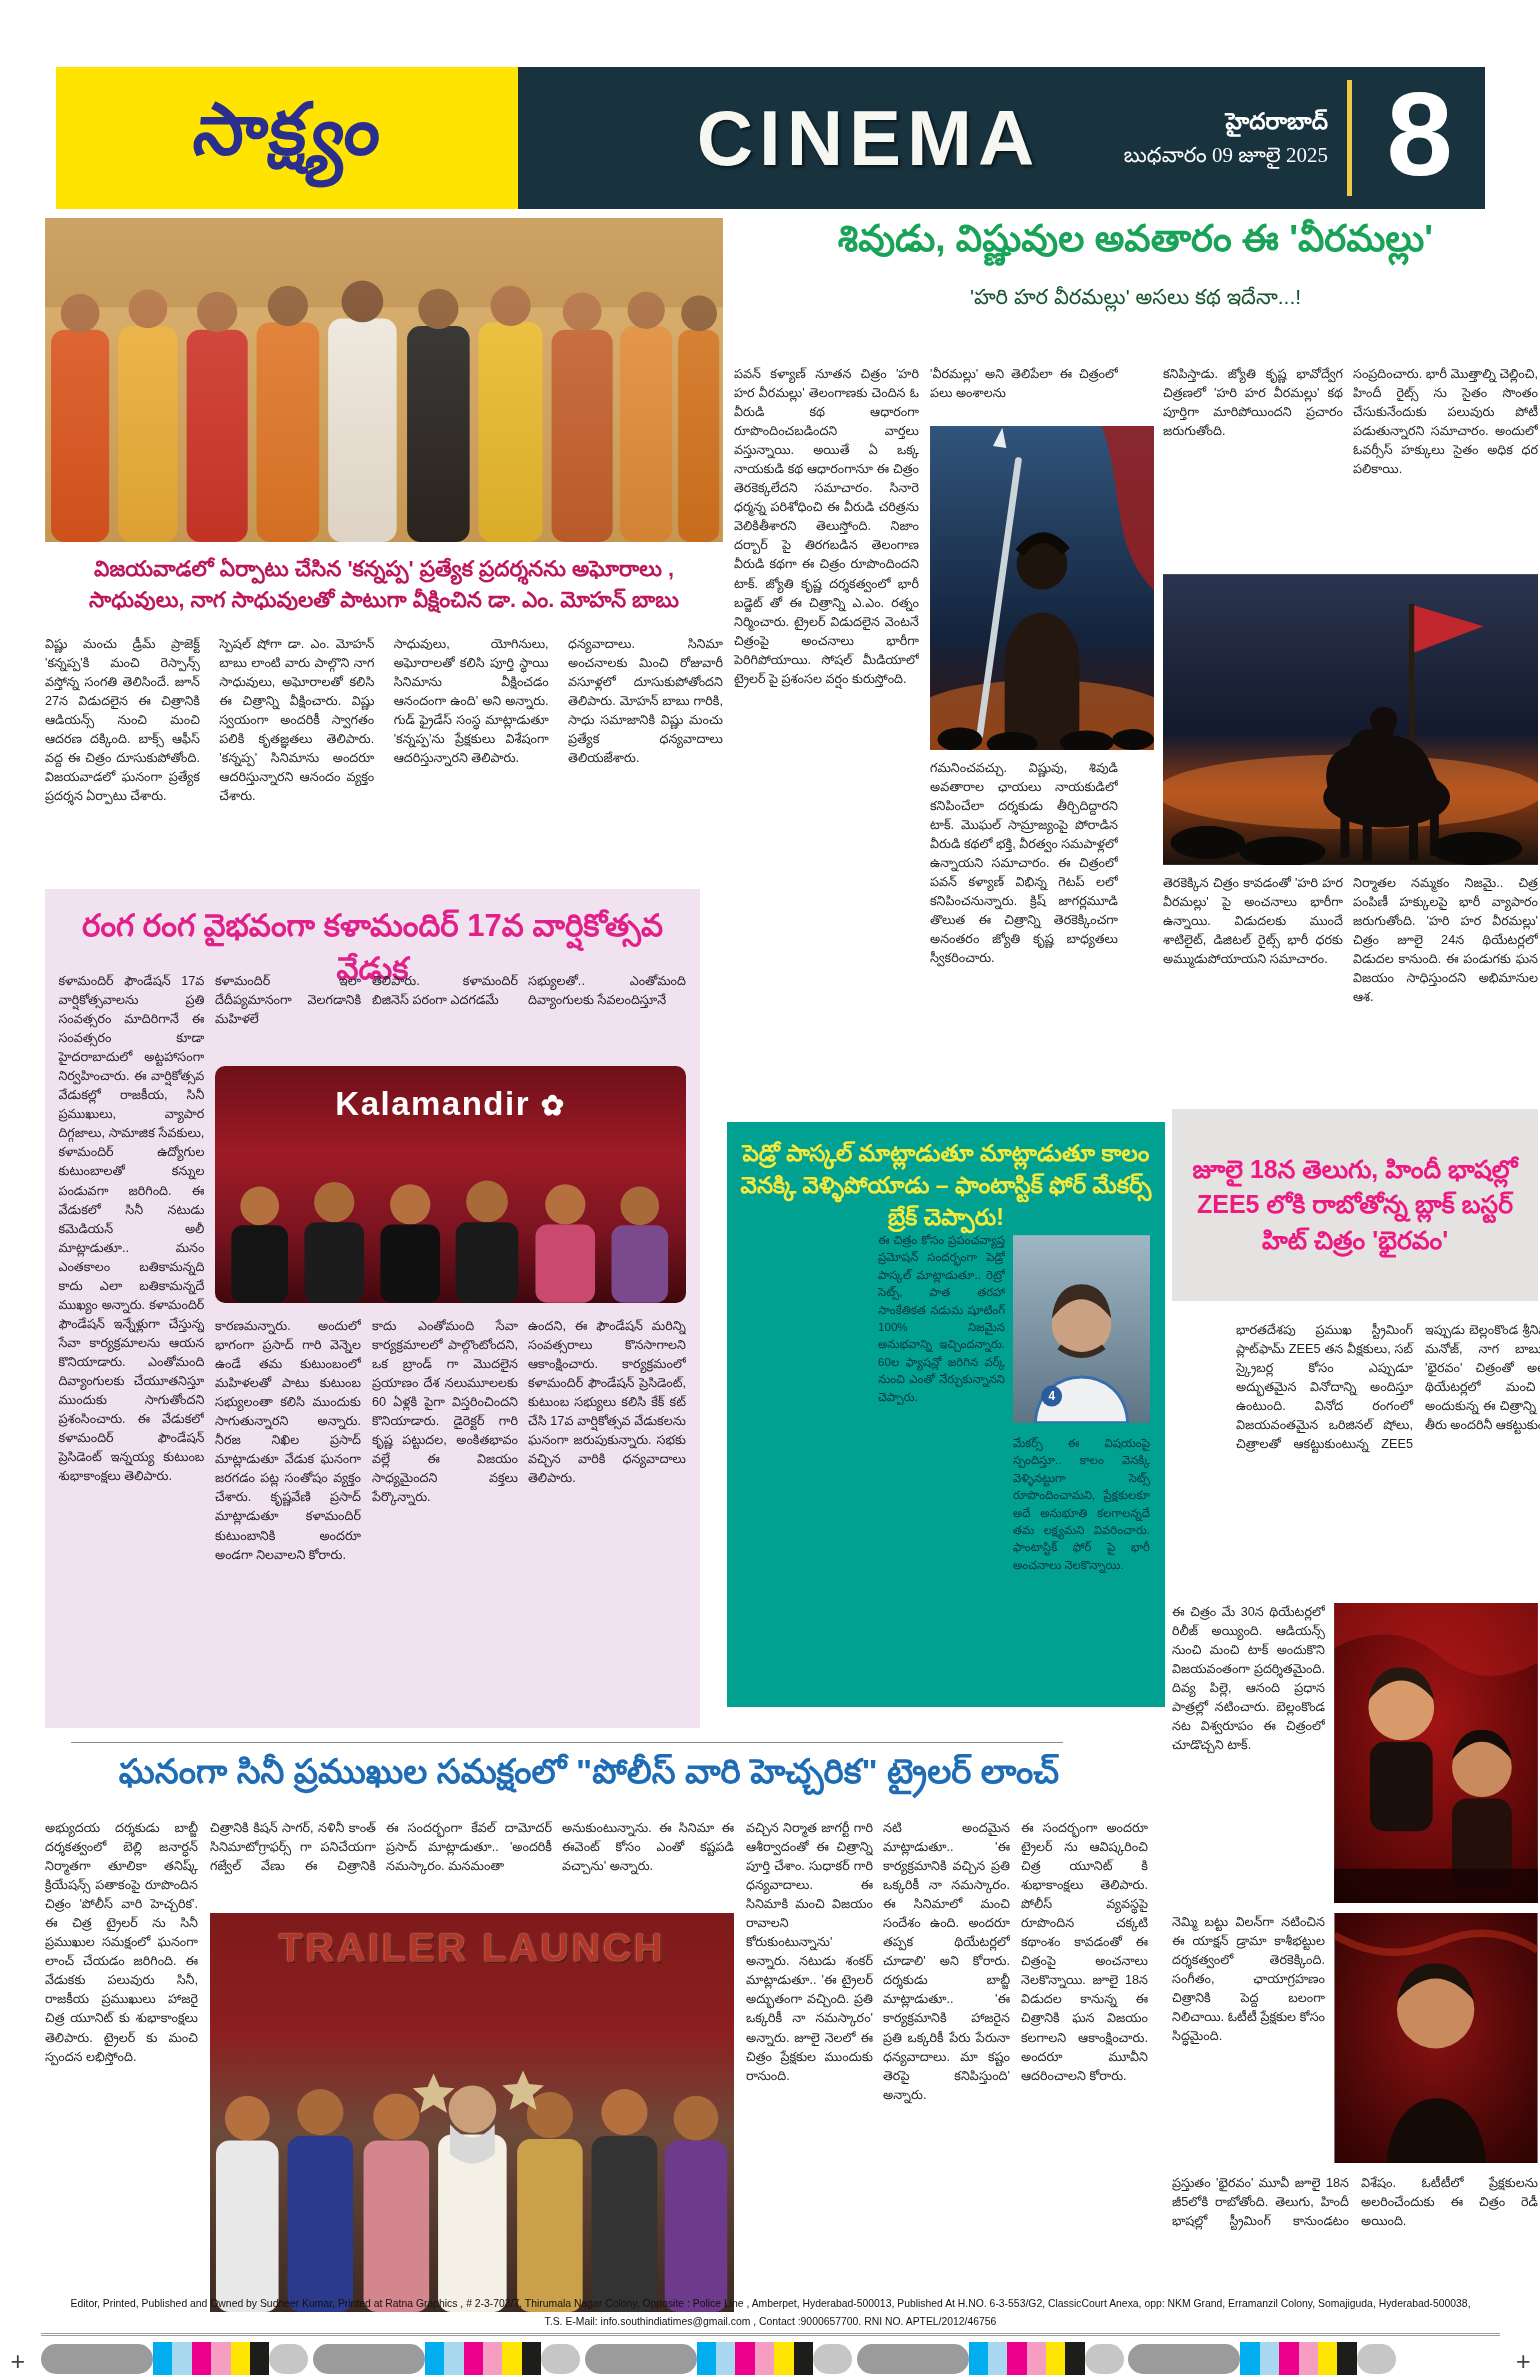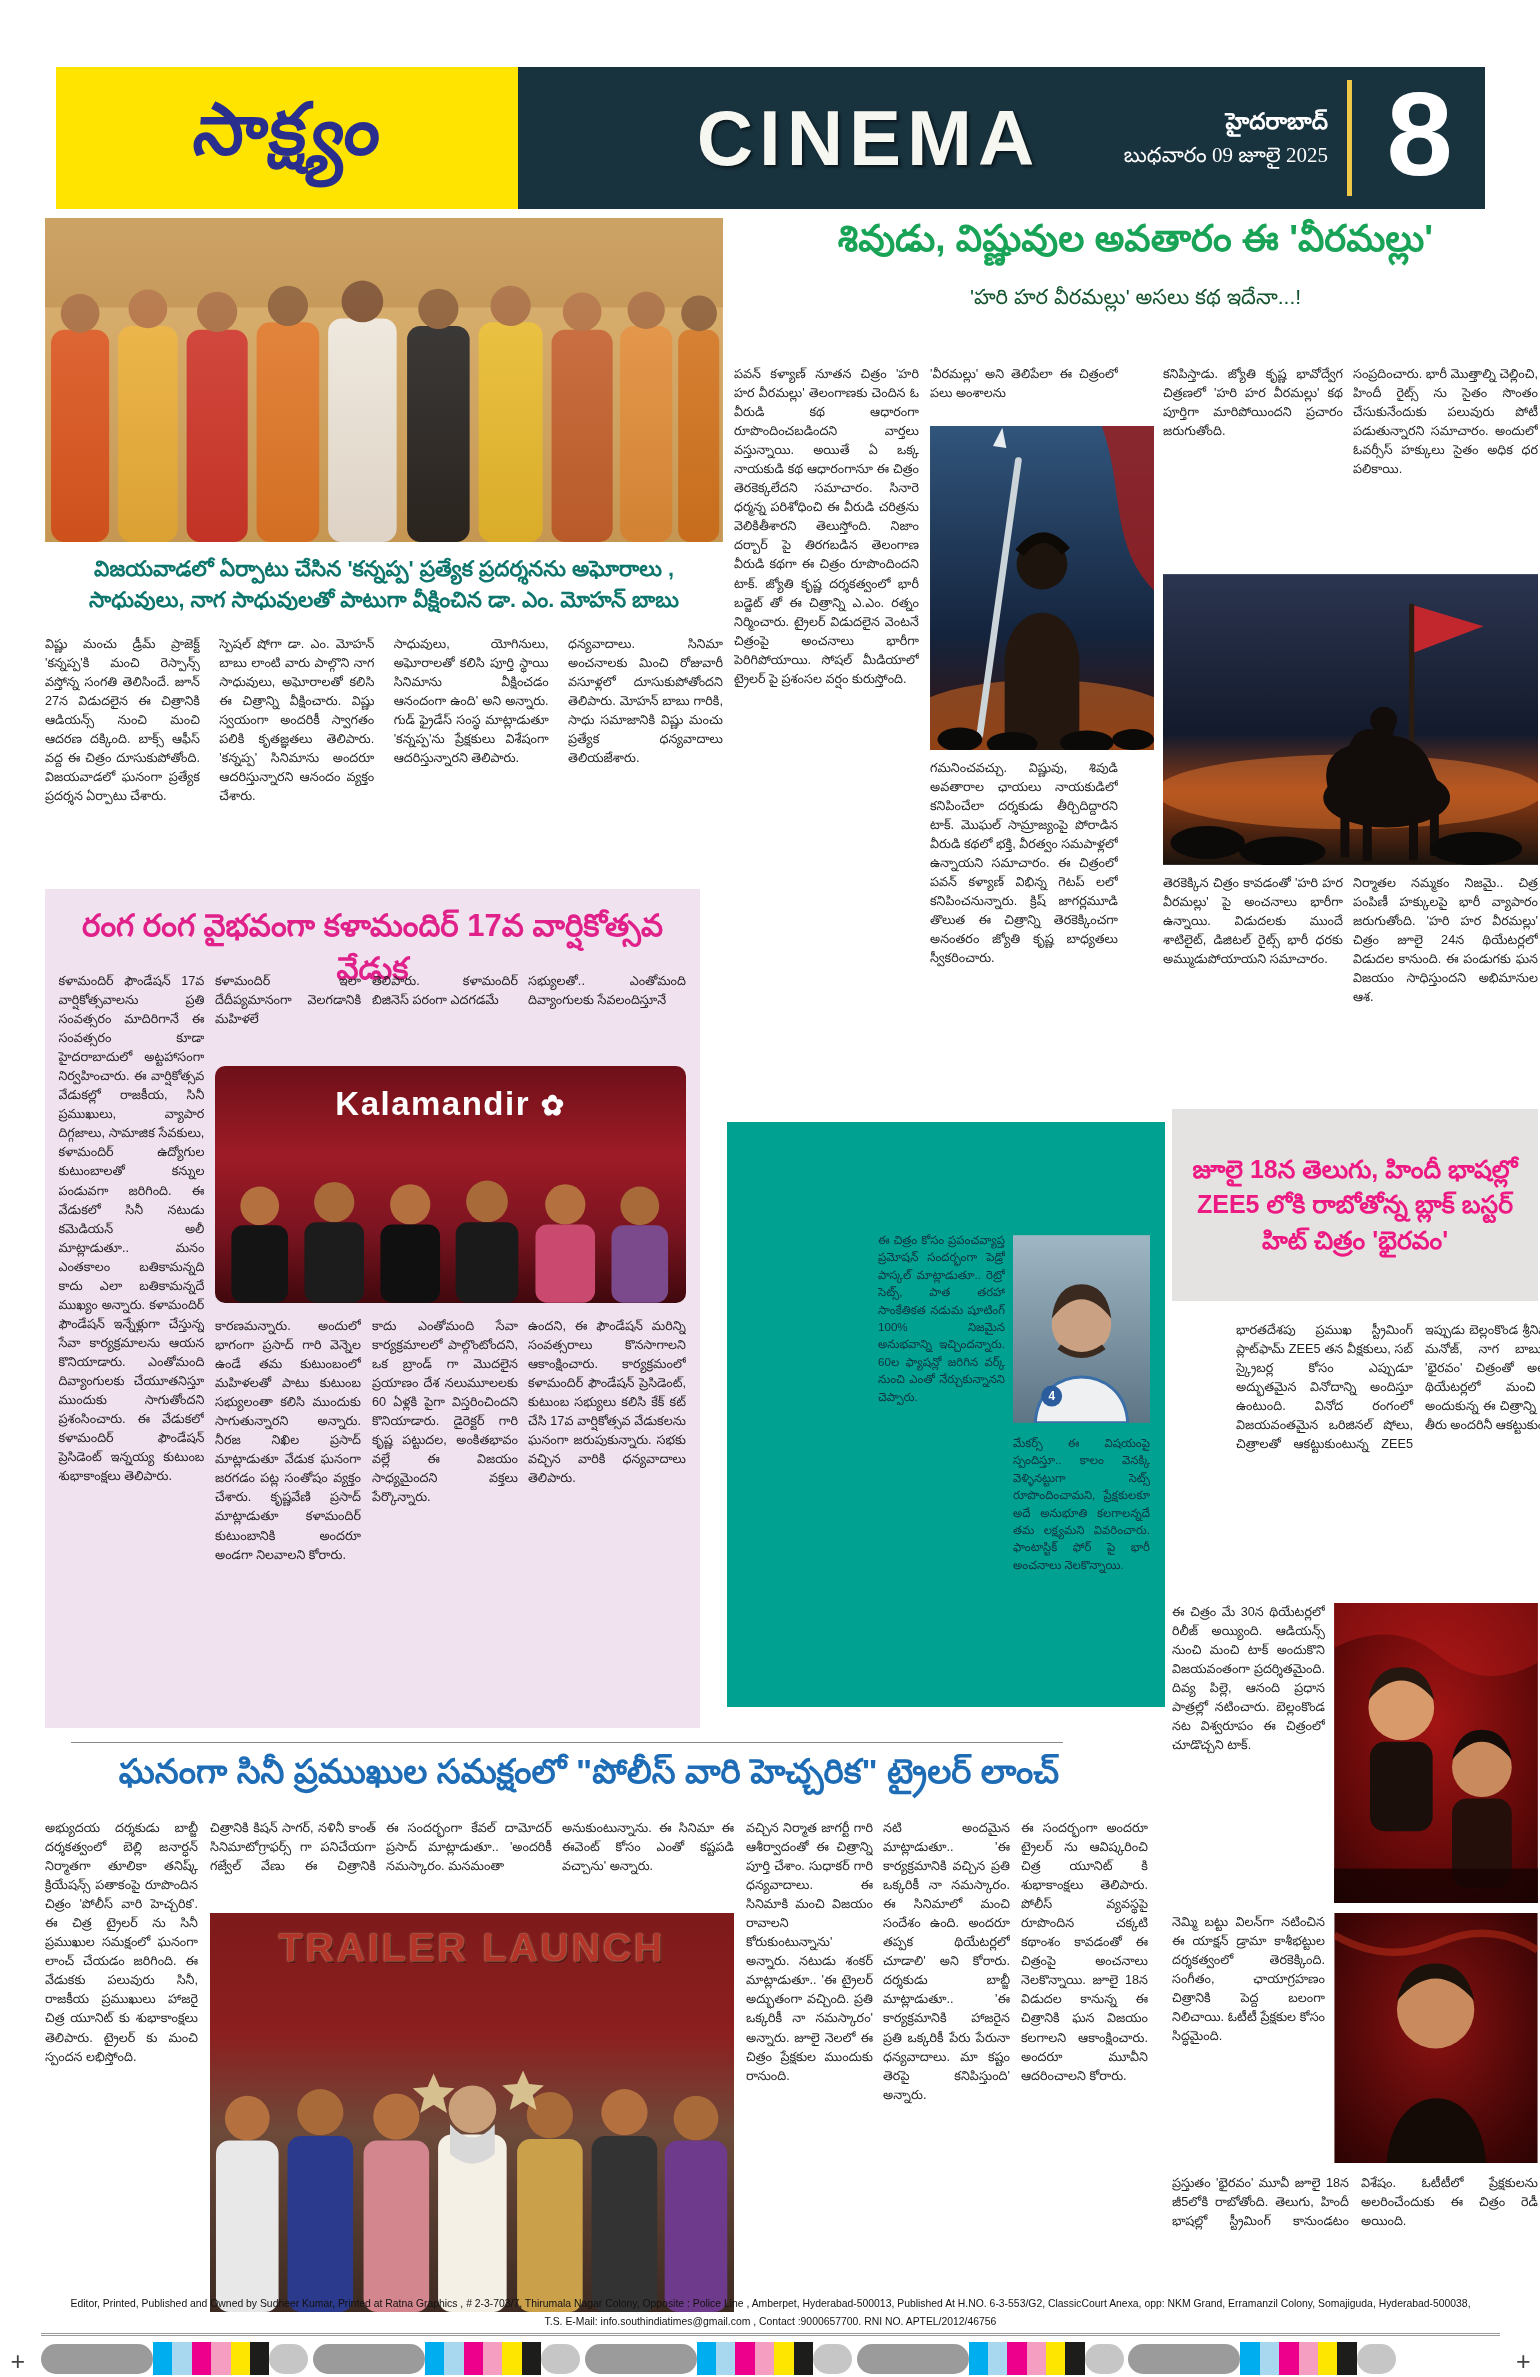--- a/index.html
+++ b/index.html
@@ -18,21 +18,21 @@
   .hd-date{position:absolute;right:157px;top:50%;transform:translateY(-50%);text-align:right;color:#ffffff;
            font-family:"Liberation Serif", serif;line-height:1.5;}
   .hd-city{font-size:23px;font-weight:bold;}
   .hd-day{font-size:21px;}
   .hd-div{position:absolute;right:133px;top:13.4px;bottom:13.4px;width:5.2px;background:#efc84a;}
   .hd-num{position:absolute;right:3px;top:50%;transform:translateY(-53%);width:125px;text-align:center;
           font-size:119px;font-weight:bold;color:#ffffff;}
 
   
   .ph-kann{left:45px;top:218px;width:678px;height:324px;overflow:hidden;}
-  .cap-kann{left:45px;top:553px;width:678px;font-size:21.6px;font-weight:bold;color:#0f766e;text-align:center;line-height:1.45;}
+  .cap-kann{left:45px;top:553px;width:678px;font-size:21.6px;font-weight:bold;color:#be185d;text-align:center;line-height:1.45;}
   .kann-cols{left:45px;top:635px;width:678px;height:246px;display:flex;gap:19.4px;}
   .kann-cols > div{flex:1;}
 
   
   .vm-head{left:731px;top:218px;width:809px;text-align:center;font-size:37px;font-weight:bold;color:#18a356;}
   .vm-sub1{left:731px;top:285px;width:809px;text-align:center;font-size:21px;color:#14532d;}
   .vm-sub2{left:731px;top:319px;width:809px;text-align:center;font-size:21.6px;font-weight:bold;color:#101010;}
   .vm-c1 {left:734px;top:365px;width:185px;height:722px;}
   .vm-c2a{left:930px;top:365px;width:188px;height:57px;}
   .vm-poster{left:930px;top:426px;width:224px;height:324px;overflow:hidden;}
@@ -255,20 +255,21 @@
             <rect x="532" y="86" width="76" height="104" rx="16" fill="#7a4a8c"></rect>
         </g>
       </svg>
     </div>
     <div class="km-b2 tx">కారణమన్నారు. అందులో భాగంగా ప్రసాద్ గారి వెన్నెల ఉండే తమ కుటుంబంలో మహిళలతో పాటు కుటుంబ సభ్యులంతా కలిసి ముందుకు సాగుతున్నారని అన్నారు. నీరజ నిఖిల ప్రసాద్ మాట్లాడుతూ వేడుక ఘనంగా జరగడం పట్ల సంతోషం వ్యక్తం చేశారు. కృష్ణవేణి ప్రసాద్ మాట్లాడుతూ కళామందిర్ కుటుంబానికి అందరూ అండగా నిలవాలని కోరారు.</div>
     <div class="km-b3 tx">కాదు ఎంతోమంది సేవా కార్యక్రమాలలో పాల్గొంటోందని, ఒక బ్రాండ్ గా మొదలైన ప్రయాణం దేశ నలుమూలలకు 60 ఏళ్లకి పైగా విస్తరించిందని కొనియాడారు. డైరెక్టర్ గారి కృష్ణ పట్టుదల, అంకితభావం వల్లే ఈ విజయం సాధ్యమైందని వక్తలు పేర్కొన్నారు.</div>
     <div class="km-b4 tx">ఉందని, ఈ ఫౌండేషన్ మరిన్ని సంవత్సరాలు కొనసాగాలని ఆకాంక్షించారు. కార్యక్రమంలో కళామందిర్ ఫౌండేషన్ ప్రెసిడెంట్, కుటుంబ సభ్యులు కలిసి కేక్ కట్ చేసి 17వ వార్షికోత్సవ వేడుకలను ఘనంగా జరుపుకున్నారు. సభకు వచ్చిన వారికి ధన్యవాదాలు తెలిపారు.</div>
   </div>
 
   <div class="abs pd-box">
+    <div class="pd-head">పెడ్రో పాస్కల్ మాట్లాడుతూ మాట్లాడుతూ కాలం వెనక్కి వెళ్ళిపోయాడు – ఫాంటాస్టిక్ ఫోర్ మేకర్స్ బ్రేక్ చెప్పారు!</div>
     <div class="pd-c2 pd-tx">ఈ చిత్రం కోసం ప్రపంచవ్యాప్త ప్రమోషన్ సందర్భంగా పెడ్రో పాస్కల్ మాట్లాడుతూ.. రెట్రో సెట్స్, పాత తరహా సాంకేతికత నడుమ షూటింగ్ 100% నిజమైన అనుభవాన్ని ఇచ్చిందన్నారు. 60ల ఫ్యాషన్లో జరిగిన వర్క్ నుంచి ఎంతో నేర్చుకున్నానని చెప్పారు.</div>
     <div class="pd-img">
       <svg width="137" height="188" viewBox="0 0 184 252">
         <defs>
             <linearGradient id="pg" x1="0" y1="0" x2="0" y2="1">
               <stop offset="0" stop-color="#9fb6c4"></stop>
               <stop offset="1" stop-color="#5d7585"></stop>
             </linearGradient>
           </defs>
         <rect width="184" height="252" fill="url(#pg)"></rect>

